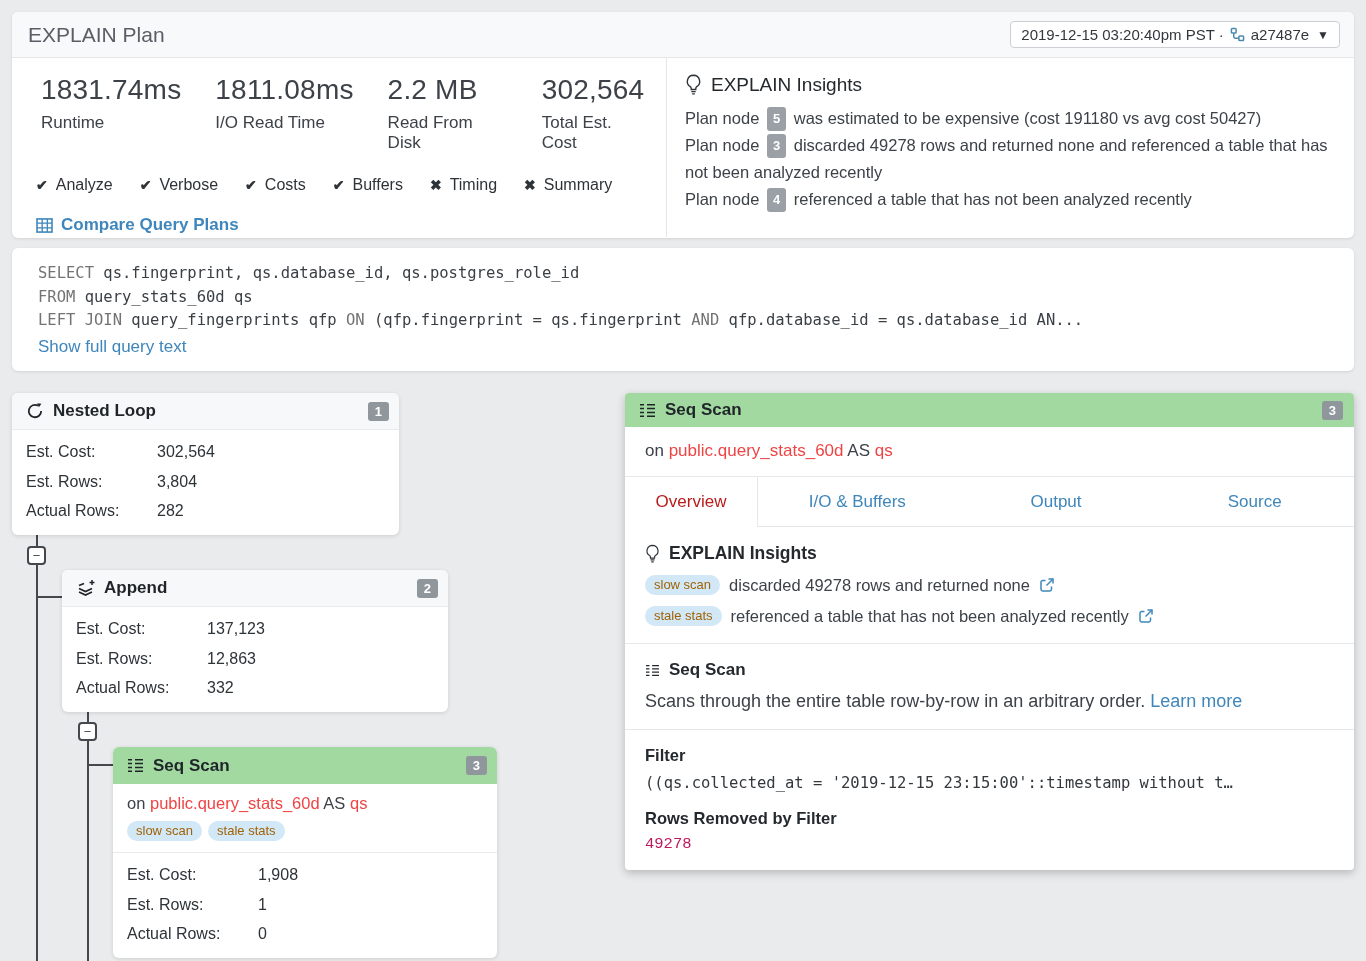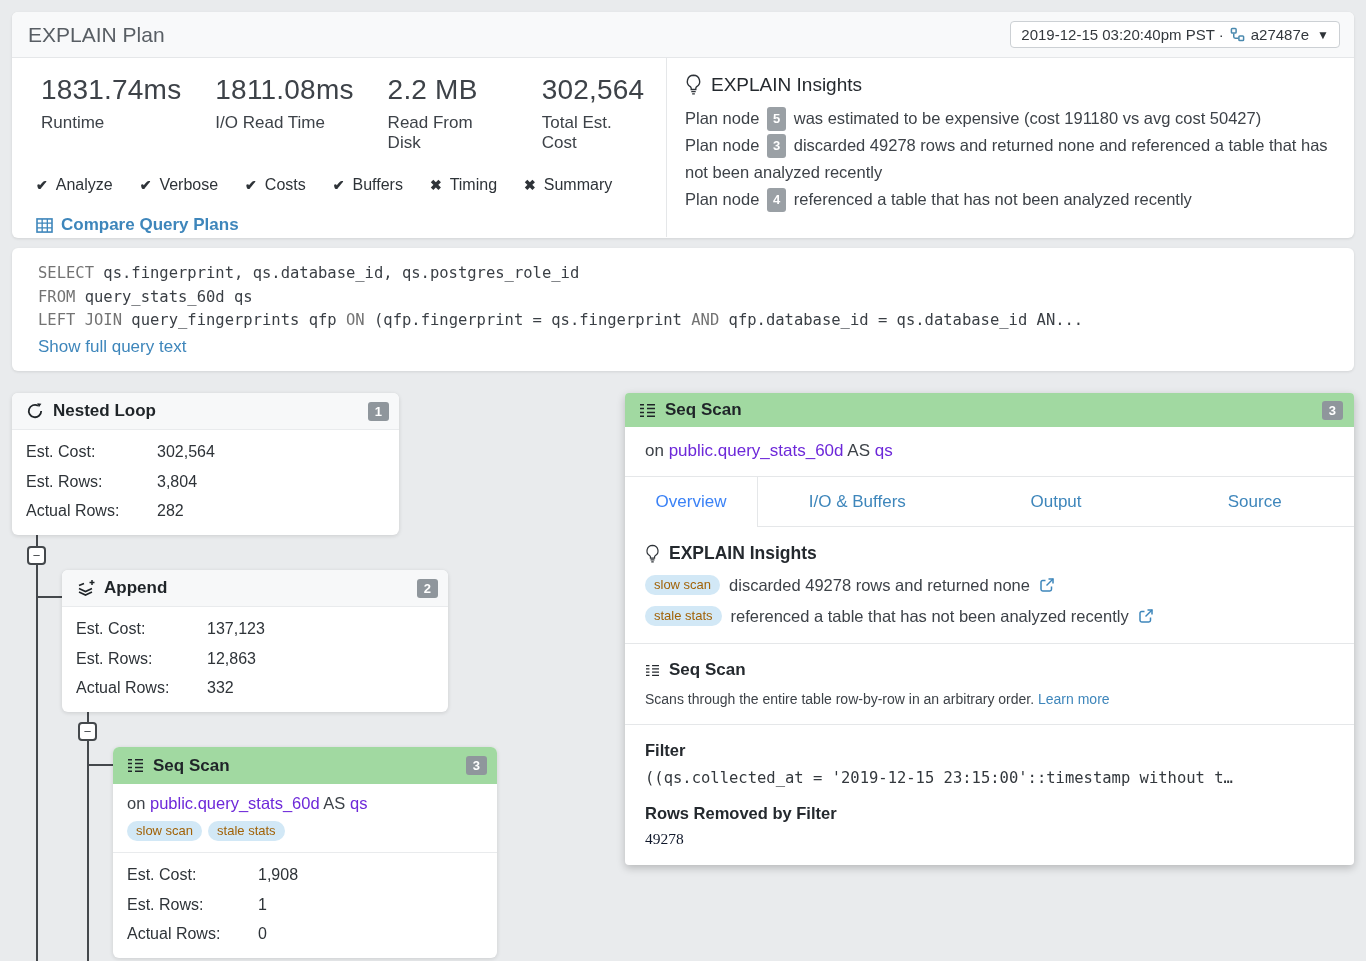--- a/index.html
+++ b/index.html
@@ -80,21 +80,21 @@
     border-bottom:1px solid #e9ebed; border-radius:6px 6px 0 0; padding:0 10px 0 14px;
   }
   .node-header.green { background:#a1d9a1; border-bottom:none; }
   .node-title { font-weight:bold; font-size:17px; color:#1f2428; margin-left:9px; flex:1; }
   .node-badge {
     background:#8f969c; color:#fff; font-weight:bold; font-size:13px;
     border-radius:3px; padding:2px 7px; cursor:pointer;
   }
   .node-sub { padding:10px 14px 11px; border-bottom:1px solid #e9ebed; }
   .on-line { font-size:16.5px; color:#3d4248; }
-  .tbl-link { color:#6d28d9; cursor:pointer; }
+  .tbl-link { color:#ef4444; cursor:pointer; }
   .tags { margin-top:8px; display:flex; gap:6px; }
   .tag {
     background:#d2e8f6; color:#a16207; font-size:13px; padding:2px 9px 3px;
     border-radius:10px; white-space:nowrap;
   }
   .node-stats { padding:7px 14px 9px; }
   .stat-row { display:flex; font-size:16px; color:#2e3338; line-height:29.5px; }
   .stat-row .lbl { width:131px; }
 
   
@@ -106,35 +106,35 @@
     height:34px; background:#a1d9a1; display:flex; align-items:center;
     padding:0 11px 0 14px; border-radius:4px 4px 0 0;
   }
   .detail-sub { padding:14px 20px 15px; font-size:17px; color:#3d4248; border-bottom:1px solid #e5e7e9; }
   .tabs { display:flex; height:50px; border-bottom:1px solid #e5e7e9; }
   .tab {
     flex:1; display:flex; align-items:center; justify-content:center;
     font-size:17px; color:#3e86bb; cursor:pointer;
   }
   .tab.active {
-    flex:0 0 133px; color:#3b82f6; background:#fff;
+    flex:0 0 133px; color:#b91c1c; background:#fff;
     border-right:1px solid #e5e7e9; margin-bottom:-1px; cursor:default;
   }
   .d-block { padding:16px 20px 17px; }
   .d-divider { border:none; border-top:1px solid #e5e7e9; }
   .d-head { display:flex; align-items:center; gap:9px; font-size:17px; font-weight:bold; color:#24292e; }
   .d-iline { display:flex; align-items:center; gap:9px; margin-top:11px; font-size:16.5px; color:#3d4248; }
-  .d-desc { margin-top:11px; font-size:14px; color:#3d4248; }
+  .d-desc { margin-top:11px; font-size:18px; color:#3d4248; }
   .blue-link { color:#3e86bb; cursor:pointer; }
   .f-title { font-size:16.5px; font-weight:bold; color:#24292e; }
   .f-expr {
     font-family:"DejaVu Sans Mono", monospace; font-size:15.5px; color:#33383d;
     margin:9px 0 17px; white-space:nowrap; overflow:hidden;
   }
-  .f-val { font-family:Liberation Serif, serif; font-size:15.5px; color:#0f172a; margin-top:7px; }
+  .f-val { font-family:Liberation Mono, monospace; font-size:15.5px; color:#be185d; margin-top:7px; }
   .ext { display:inline-flex; cursor:pointer; }
   svg { display:block; }
 </style>
 </head>
 <body>
 
 <div class="page">
 
   <div class="card top-card">
     <div class="top-header">

